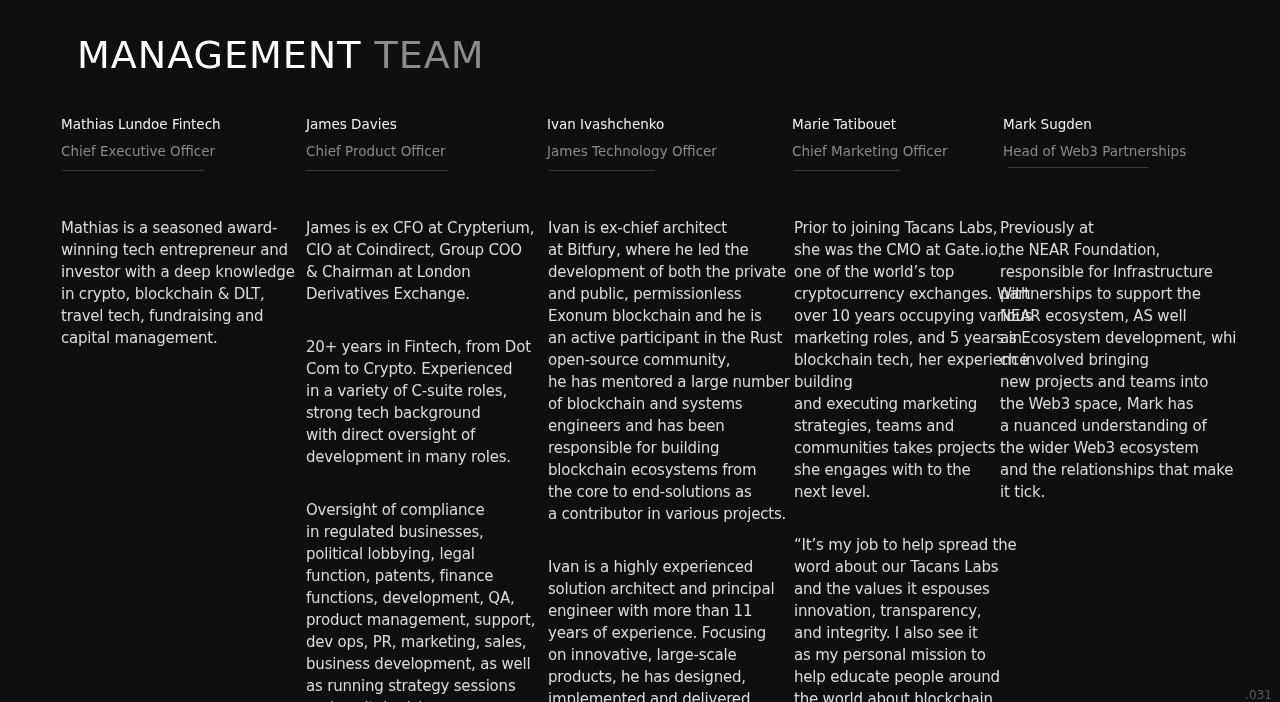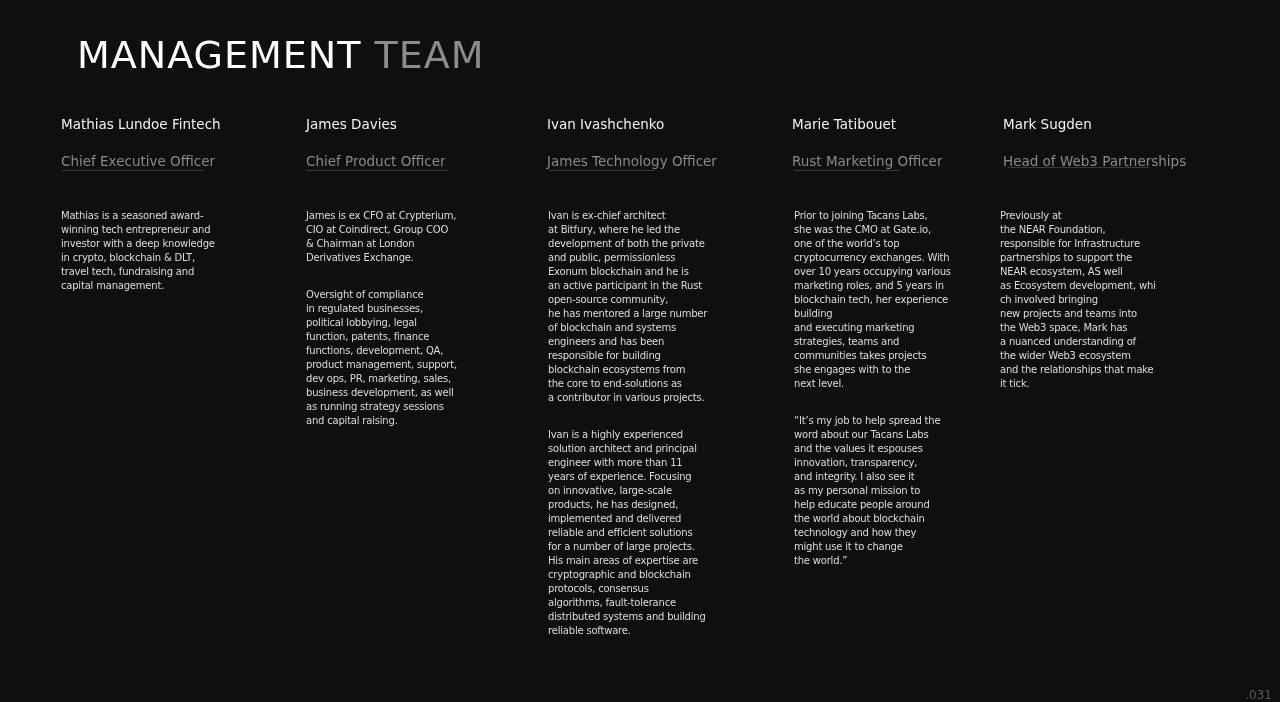--- a/index.html
+++ b/index.html
@@ -18,29 +18,29 @@
   }
   .title .t1 { color: #ffffff; }
   .title .t2 { color: #8c8c8c; }
   .member { position: absolute; top: 115px; }
   .name {
     font-family: "DejaVu Sans", sans-serif;
     font-size: 13.5px; color: #f2f2f2; line-height: 18px; white-space: nowrap;
   }
   .role {
     font-family: "DejaVu Sans", sans-serif;
-    font-size: 13.5px; color: #8a8a8a; line-height: 18px; margin-top: 19px; white-space: nowrap;
+    font-size: 13.5px; color: #8a8a8a; line-height: 18px; margin-top: 9px; white-space: nowrap;
   }
   .divider {
     position: absolute; height: 1px; background: #3a3a3a;
   }
   .bio {
     position: absolute; top: 195px;
     font-family: "DejaVu Sans", sans-serif;
-    font-size: 10px; line-height: 14px; color: #dcdcdc;
+    font-size: 15px; line-height: 22px; color: #dcdcdc;
     white-space: pre-line; letter-spacing: -0.2px;
   }
   .bio p { margin: 0 0 9px 0; white-space: pre-line; }
   .page-num {
     position: absolute; right: 8px; bottom: 0px;
     font-size: 12px; color: #5a5a5a; font-family: "DejaVu Sans", sans-serif;
   }
 </style>
 </head>
 <body>
@@ -64,20 +64,26 @@
 <div class="member" style="left:306px">
   <div class="name">James Davies</div>
   <div class="role">Chief Product Officer</div>
 </div>
 <div class="divider" style="left:306px; top:170px; width:142px"></div>
 <div class="bio" style="left:306px">
   <p>James is ex CFO at Crypterium,
 CIO at Coindirect, Group COO
 &amp; Chairman at London
 Derivatives Exchange.</p>
+  <p>20+ years in Fintech, from Dot
+Com to Crypto. Experienced
+in a variety of C-suite roles,
+strong tech background
+with direct oversight of
+development in many roles.</p>
   <p>Oversight of compliance
 in regulated businesses,
 political lobbying, legal
 function, patents, finance
 functions, development, QA,
 product management, support,
 dev ops, PR, marketing, sales,
 business development, as well
 as running strategy sessions
 and capital raising.</p>
@@ -115,21 +121,21 @@
 His main areas of expertise are
 cryptographic and blockchain
 protocols, consensus
 algorithms, fault-tolerance
 distributed systems and building
 reliable software.</p>
 </div>
 
 <div class="member" style="left:792px">
   <div class="name">Marie Tatibouet</div>
-  <div class="role">Rust Marketing Officer</div>
+  <div class="role">Chief Marketing Officer</div>
 </div>
 <div class="divider" style="left:794px; top:170px; width:106px"></div>
 <div class="bio" style="left:794px">
   <p>Prior to joining Tacans Labs,
 she was the CMO at Gate.io,
 one of the world’s top
 cryptocurrency exchanges. With
 over 10 years occupying various
 marketing roles, and 5 years in
 blockchain tech, her experience

